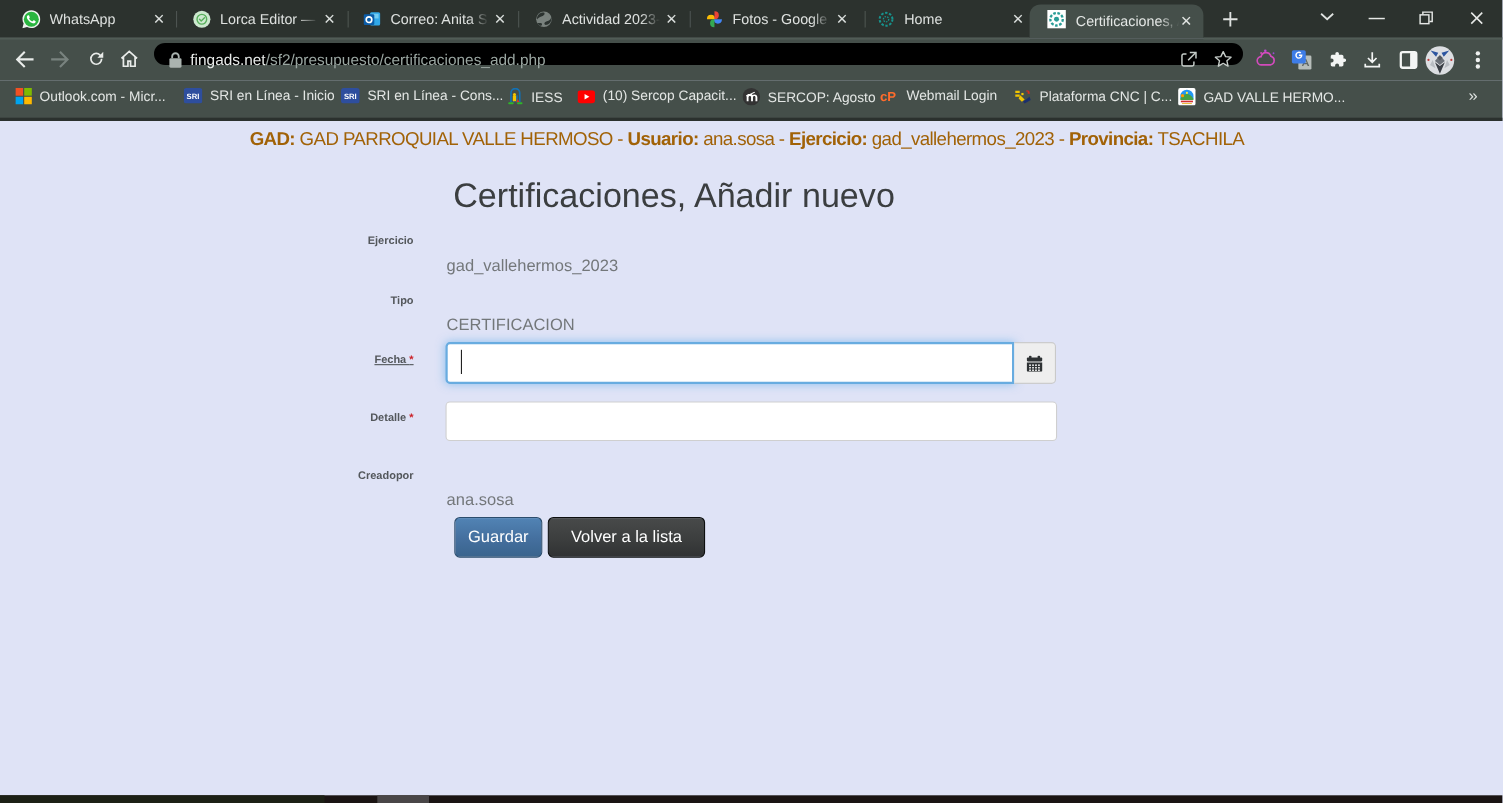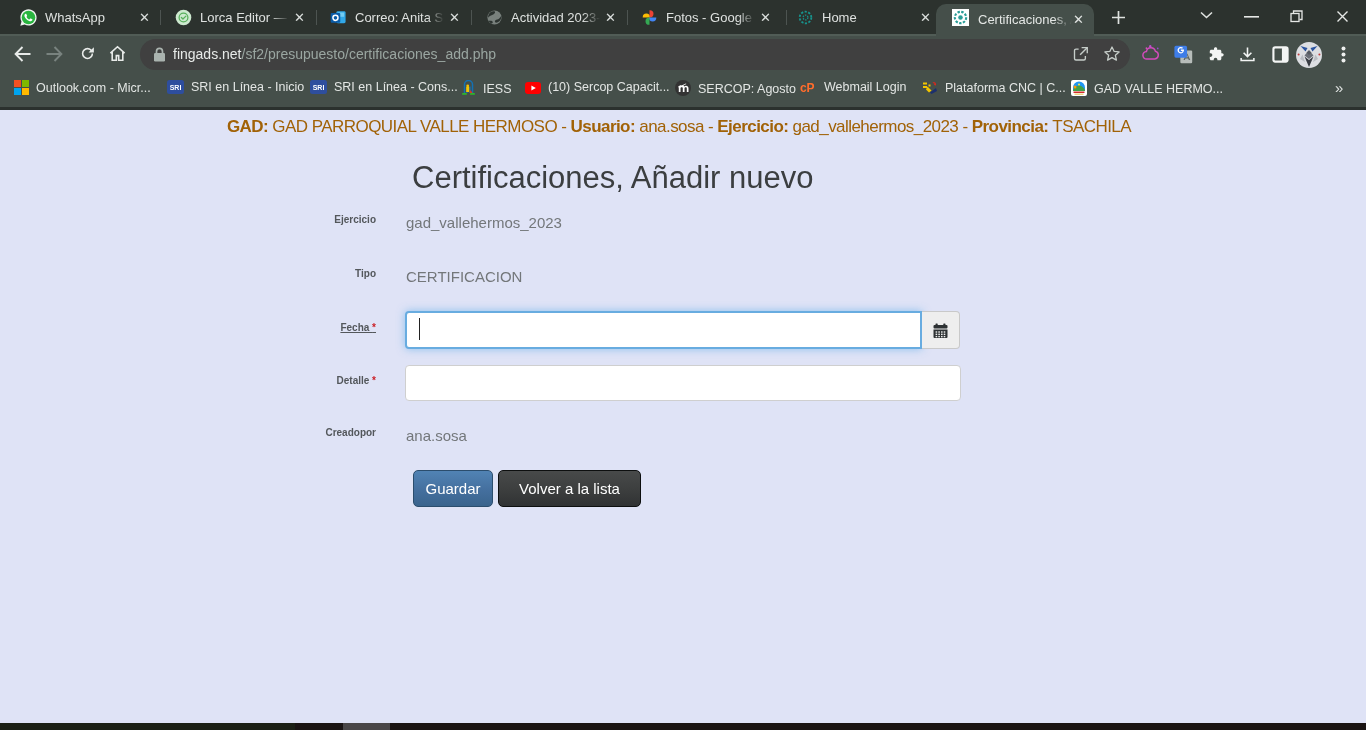--- a/index.html
+++ b/index.html
@@ -15,34 +15,34 @@
 #bottombar { left:0; top:723px; width:1366px; height:7px; background:#1a1413; }
 #bottombar .seg { position:absolute; left:343px; top:0; width:47px; height:7px; background:#494647; } #bottombar .seg2 { position:absolute; left:0; top:0; width:295px; height:7px; background:#1c2015; }
 
 
 .tab { position:absolute; top:0; height:35px; width:155px; }
 .tab .fav { position:absolute; left:12px; top:9px; width:17px; height:17px; }
 .tab .ttl { position:absolute; left:37px; top:10px; width:90px; height:16px; font-size:13px; color:#dee1df; white-space:nowrap; overflow:hidden; -webkit-mask-image:linear-gradient(90deg,#000 80%,transparent 99%); }
 .tab .cls { position:absolute; left:128px; top:9px; width:17px; height:17px; color:#dce0de; font-size:13px; line-height:17px; text-align:center; }
 .tabsep { position:absolute; top:10px; width:1px; height:15px; background:#4d5451; }
 #activetab { position:absolute; left:936px; top:4px; width:158px; height:31px; background:#454f4a; border-radius:10px 10px 0 0; }
-#urlpill { position:absolute; left:140px; top:39px; width:990px; height:31px; border-radius:16px; background:#404040; }
+#urlpill { position:absolute; left:140px; top:39px; width:990px; height:20px; border-radius:16px; background:#000000; }
 #urltext { position:absolute; left:33px; top:7px; font-size:14px; color:#e6e9e7; white-space:nowrap; }
 #urltext span { color:#9aa6a1; }
 
 
 .bm { position:absolute; top:80px; height:20px; font-size:12.5px; color:#e3e6e4; white-space:nowrap; }
 .bm .ic { display:inline-block; vertical-align:-3px; margin-right:7px; }
 
 
 #hdrline { left:0; top:117px; width:1358px; text-align:center; font-size:17px; letter-spacing:-0.55px; color:#a16207; }
 #pagetitle { left:412px; top:160px; font-size:31px; color:#3b3e40; white-space:nowrap; }
 .lbl { position:absolute; width:210px; text-align:right; font-weight:bold; font-size:10px; color:#53575b; }
 .lbl i { font-style:normal; color:#cb2027; }
-.val { position:absolute; left:406px; font-size:15px; color:#73777a; }
+.val { position:absolute; left:406px; font-size:15px; color:#73777a;margin-top:19px; }
 #fechain { left:405px; top:311px; width:517px; height:38px; background:#fff; border:2px solid #68ace0; border-radius:4px 0 0 4px; box-shadow:0 0 9px rgba(102,175,233,.7); }
 #caret { left:419px; top:318px; width:1px; height:22px; background:#222; }
 #fechabtn { left:922px; top:311px; width:38px; height:38px; background:#eee; border:1px solid #c9c9c9; border-left:none; border-radius:0 4px 4px 0; }
 #detallein { left:405px; top:365px; width:556px; height:36px; background:#fff; border:1px solid #cfcfcf; border-radius:4px; }
 .btn { position:absolute; top:470px; height:37px; border-radius:5px; color:#fff; font-size:15px; text-align:center; line-height:36px; }
 #btnsave { left:413px; width:80px; background:linear-gradient(180deg,#5183b4 0%,#446f9e 55%,#3a648d 100%); border:1px solid #2b4d6d; }
 #btnback { left:498px; width:143px; background:linear-gradient(180deg,#484a4a 0%,#3c3e3e 55%,#303233 100%); border:1px solid #0d0f0f; }
 </style>
 </head>
 <body>

